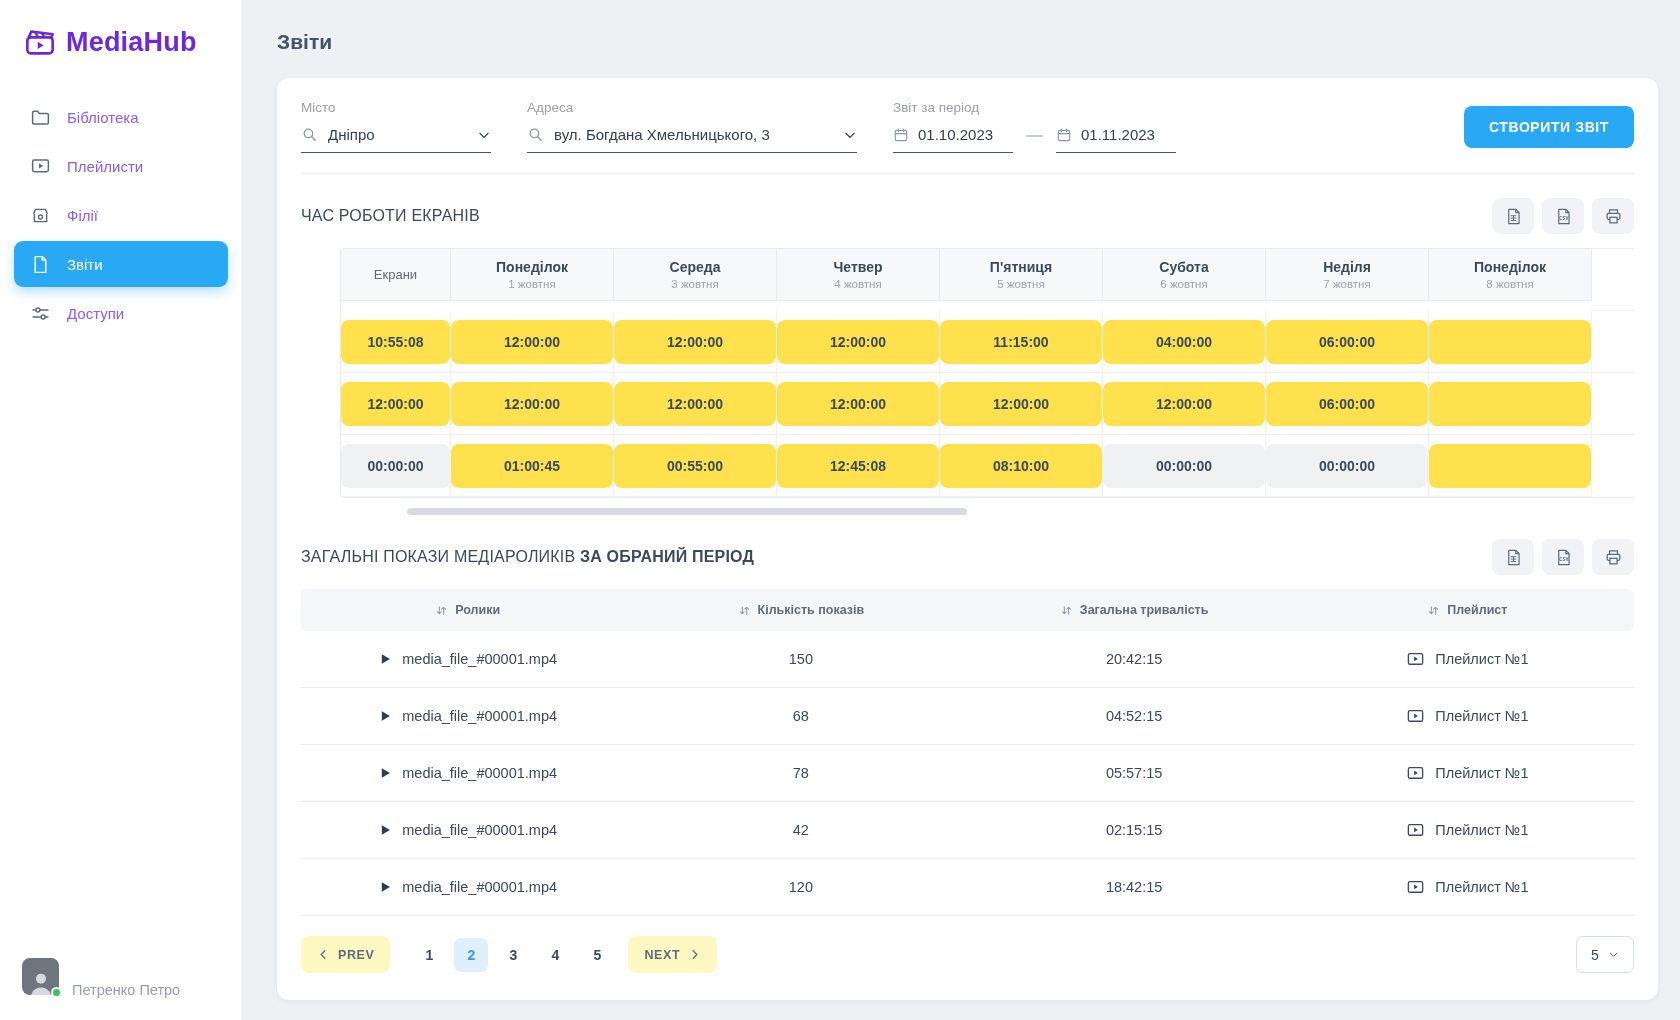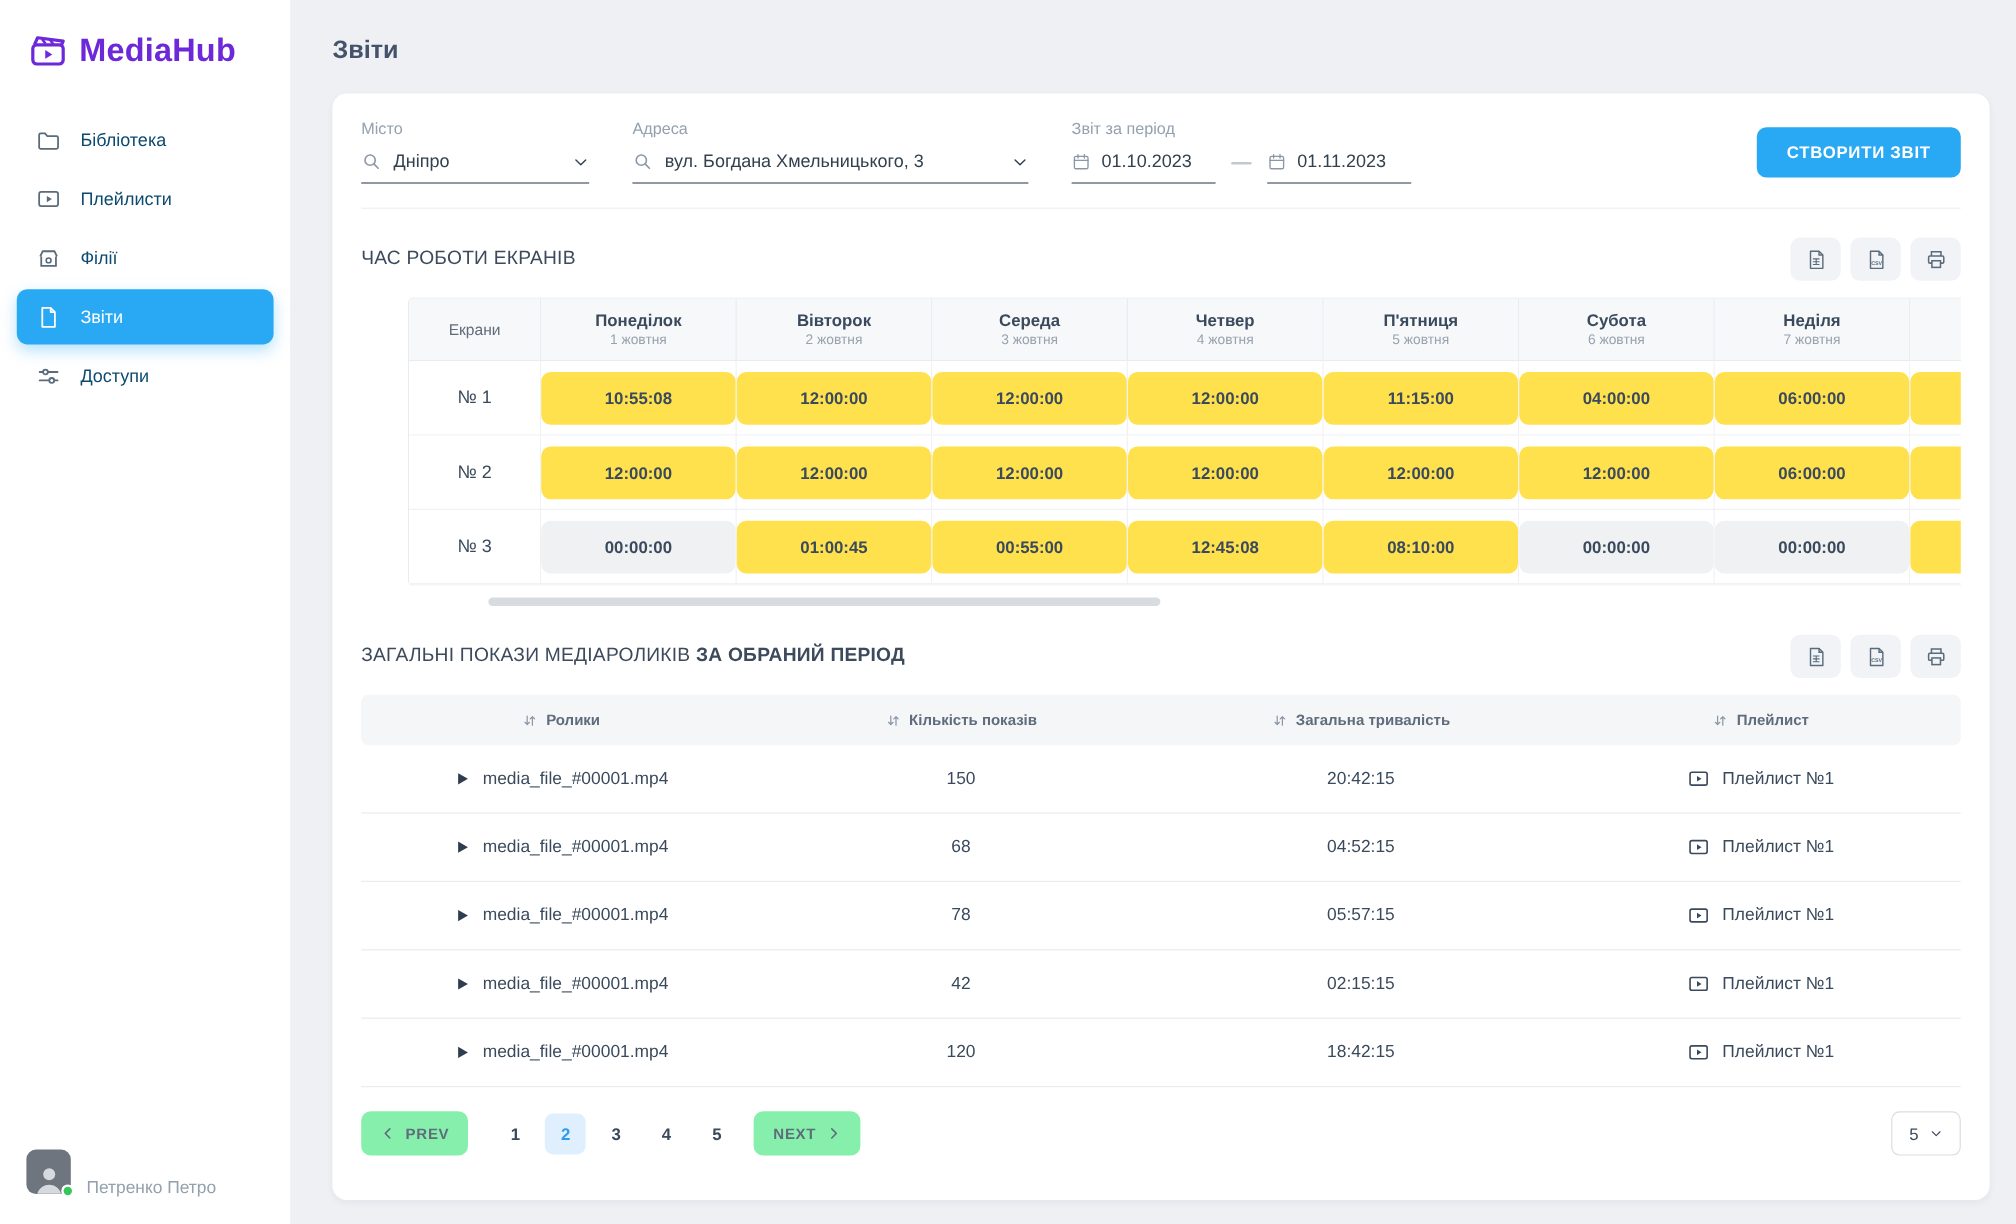--- a/index.html
+++ b/index.html
@@ -19,21 +19,21 @@
     width:243px; min-width:243px; background:#fff;
     border-right:1px solid #E7EAEE;
     display:flex; flex-direction:column;
     padding:24px 14px 22px;
   }
   .logo { display:flex; align-items:center; gap:10px; padding:2px 4px 0 10px; margin-bottom:36px; color:#6d28d9; }
   .logo .ic { width:32px; height:32px; }
   .logo-text { font-size:27px; font-weight:800; letter-spacing:.2px; }
   .nav-item {
     display:flex; align-items:center; gap:16px; height:46px; padding:0 16px;
-    border-radius:9px; color:#0c4a6e; font-size:15px; cursor:pointer; margin-bottom:3px;
+    border-radius:9px; color:#8b5cf6; font-size:15px; cursor:pointer; margin-bottom:3px;
   }
   .nav-item .ic { width:21px; height:21px; color:#5A6B7B; }
   .nav-item.active { background:#29A9F4; color:#fff; box-shadow:0 5px 12px rgba(41,169,244,.35); }
   .nav-item.active .ic { color:#fff; }
   .user { margin-top:auto; display:flex; align-items:center; gap:13px; padding:0 8px; }
   .avatar-wrap { position:relative; width:37px; height:37px; }
   .avatar { width:37px; height:37px; border-radius:8px; background:#6E757E; overflow:hidden; display:flex; align-items:flex-end; justify-content:center; color:#D6DADF; }
   .avatar .ic { width:30px; height:30px; margin-bottom:-3px; }
   .status-dot { position:absolute; bottom:-3px; right:-3px; width:11px; height:11px; border-radius:50%; background:#35C759; border:2px solid #fff; }
   .user-name { color:#93A0AD; font-size:14.5px;margin-top:28px; }
@@ -94,21 +94,21 @@
   .mh .ic { width:13px; height:13px; color:#8A97A5; }
   .mrow { display:grid; grid-template-columns:repeat(4,1fr); height:57px; border-bottom:1px solid #EAECEF; align-items:center; }
   .mcell { display:flex; align-items:center; justify-content:center; gap:10px; font-size:14.5px; color:#3A4A5C; }
   .play-btn { width:14px; height:14px; color:#2F3E4E; cursor:pointer; }
   .play-btn .ic { width:14px; height:14px; }
   .plicon { width:19px; height:19px; color:#3A4A5C; }
   .plicon .ic { width:19px; height:19px; }
 
   
   .pager { display:flex; align-items:center; margin-top:20px; }
-  .pg-btn { display:flex; align-items:center; gap:8px; background:#86efac; border:none; border-radius:8px; padding:0 16px; height:37px; font-size:12.5px; font-weight:700; letter-spacing:.6px; color:#5F6C7B; cursor:pointer; font-family:inherit; }
+  .pg-btn { display:flex; align-items:center; gap:8px; background:#fef9c3; border:none; border-radius:8px; padding:0 16px; height:37px; font-size:12.5px; font-weight:700; letter-spacing:.6px; color:#5F6C7B; cursor:pointer; font-family:inherit; }
   .pg-btn .ic { width:13px; height:13px; }
   .pages { display:flex; align-items:center; margin:0 14px 0 22px; gap:8px; }
   .pg-num { width:34px; height:34px; border-radius:7px; display:flex; align-items:center; justify-content:center; font-size:14px; font-weight:600; color:#3A4A5C; cursor:pointer; background:transparent; border:none; font-family:inherit; }
   .pg-num[data-active="true"] { background:#DFEFFD; color:#2E9BEF; }
   .pg-size { margin-left:auto; width:58px; height:37px; border:1px solid #D9DEE3; border-radius:7px; display:flex; align-items:center; justify-content:center; gap:9px; font-size:14px; color:#3A4A5C; cursor:pointer; background:#fff; }
   .pg-size .ic { width:11px; height:11px; }
 </style>
 </head>
 <body>
 
@@ -313,24 +313,20 @@
 
     <div class="sgrid-wrap">
       <div class="sgrid">
 
         <div class="sh sh0">Екрани</div>
         <div class="sh">
             <span class="sh-day">Понеділок</span>
             <span class="sh-date">1 жовтня</span>
           </div>
         <div class="sh">
-            <span class="sh-day">Вівторок</span>
-            <span class="sh-date">2 жовтня</span>
-          </div>
-        <div class="sh">
             <span class="sh-day">Середа</span>
             <span class="sh-date">3 жовтня</span>
           </div>
         <div class="sh">
             <span class="sh-day">Четвер</span>
             <span class="sh-date">4 жовтня</span>
           </div>
         <div class="sh">
             <span class="sh-day">П'ятниця</span>
             <span class="sh-date">5 жовтня</span>

